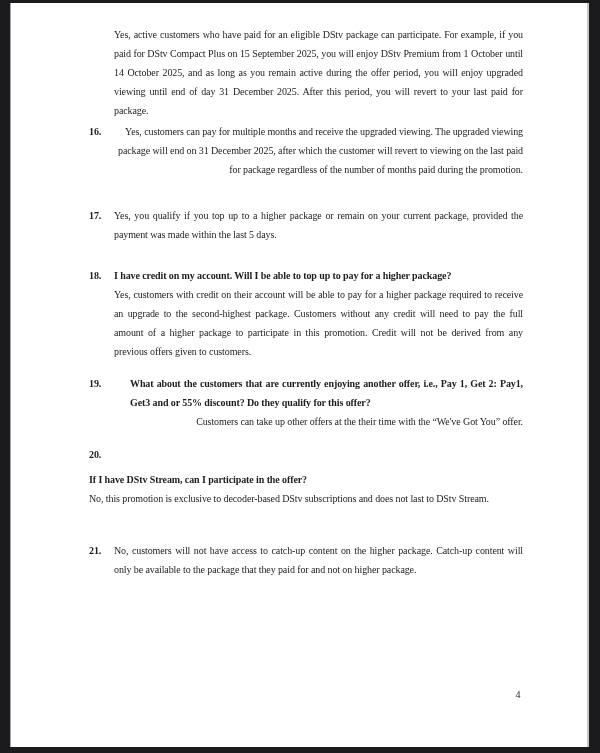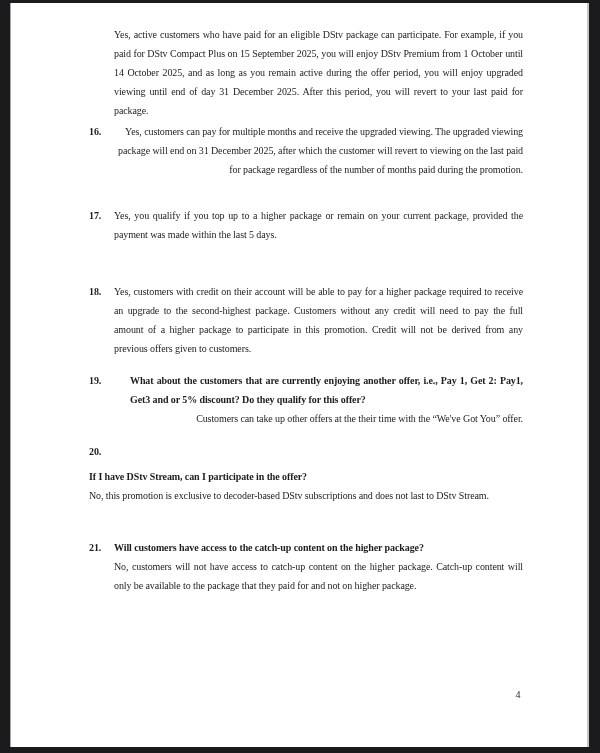--- a/index.html
+++ b/index.html
@@ -64,21 +64,21 @@
   }
   .answer {
     margin: 0;
     text-align: justify;
   }
   .answer.ragged {
     text-align: right;
   }
   .mt-16 { margin-top: 2px; }
   .mt-17 { margin-top: 27px; }
-  .mt-18 { margin-top: 38px; }
+  .mt-18 { margin-top: 22px; }
   .mt-19 { margin-top: 13px; gap: 16px; }
   .mt-20 { margin-top: 14px; flex-direction: column; }
   .mt-21 { margin-top: 33px; }
   .page-number {
     position: absolute;
     left: 497px;
     top: 682px;
     width: 20px;
     text-align: center;
     color: #2a2a2a;
@@ -102,44 +102,44 @@
     <div class="faq-item mt-17">
       <span class="faq-num">17.</span>
       <div class="faq-body">
         <p class="answer">Yes, you qualify if you top up to a higher package or remain on your current package, provided the payment was made within the last 5 days.</p>
       </div>
     </div>
 
     <div class="faq-item mt-18">
       <span class="faq-num">18.</span>
       <div class="faq-body">
+        <p class="question">I have credit on my account. Will I be able to top up to pay for a higher package?</p>
         <p class="answer">Yes, customers with credit on their account will be able to pay for a higher package required to receive an upgrade to the second-highest package. Customers without any credit will need to pay the full amount of a higher package to participate in this promotion. Credit will not be derived from any previous offers given to customers.</p>
       </div>
     </div>
 
     <div class="faq-item mt-19">
       <span class="faq-num">19.</span>
       <div class="faq-body">
-        <p class="question">What about the customers that are currently enjoying another offer, i.e., Pay 1, Get 2: Pay1, Get3 and or 5% discount? Do they qualify for this offer?</p>
+        <p class="question">What about the customers that are currently enjoying another offer, i.e., Pay 1, Get 2: Pay1, Get3 and or 55% discount? Do they qualify for this offer?</p>
         <p class="answer ragged">Customers can take up other offers at the their time with the “We've Got You” offer.</p>
       </div>
     </div>
 
     <div class="faq-item mt-20">
       <span class="faq-num">20.</span>
       <div class="faq-body">
         <p class="question">If I have DStv Stream, can I participate in the offer?</p>
         <p class="answer">No, this promotion is exclusive to decoder-based DStv subscriptions and does not last to DStv Stream.</p>
       </div>
     </div>
 
     <div class="faq-item mt-21">
       <span class="faq-num">21.</span>
       <div class="faq-body">
-        <p class="question">Will customers have access to the catch-up content on the higher package?</p>
         <p class="answer">No, customers will not have access to catch-up content on the higher package. Catch-up content will only be available to the package that they paid for and not on higher package.</p>
       </div>
     </div>
 
     <div class="page-number">4</div>
 
   </div>
 </div>
 
 </body></html>

